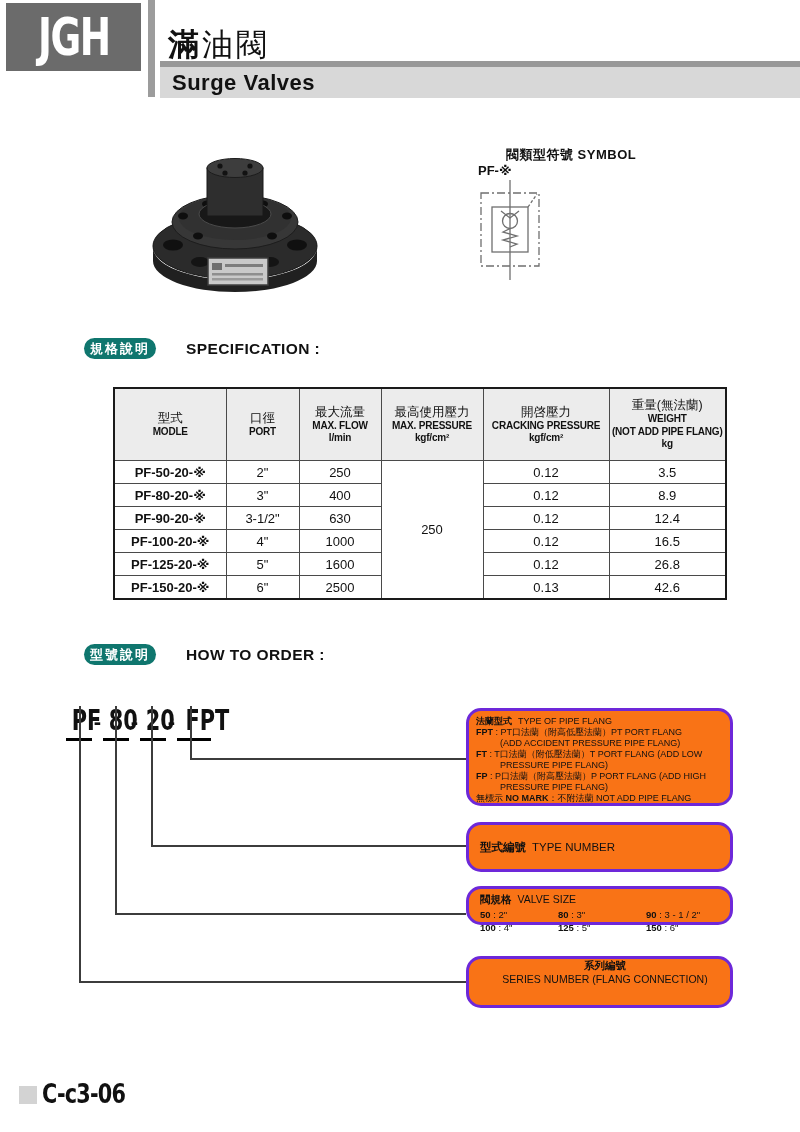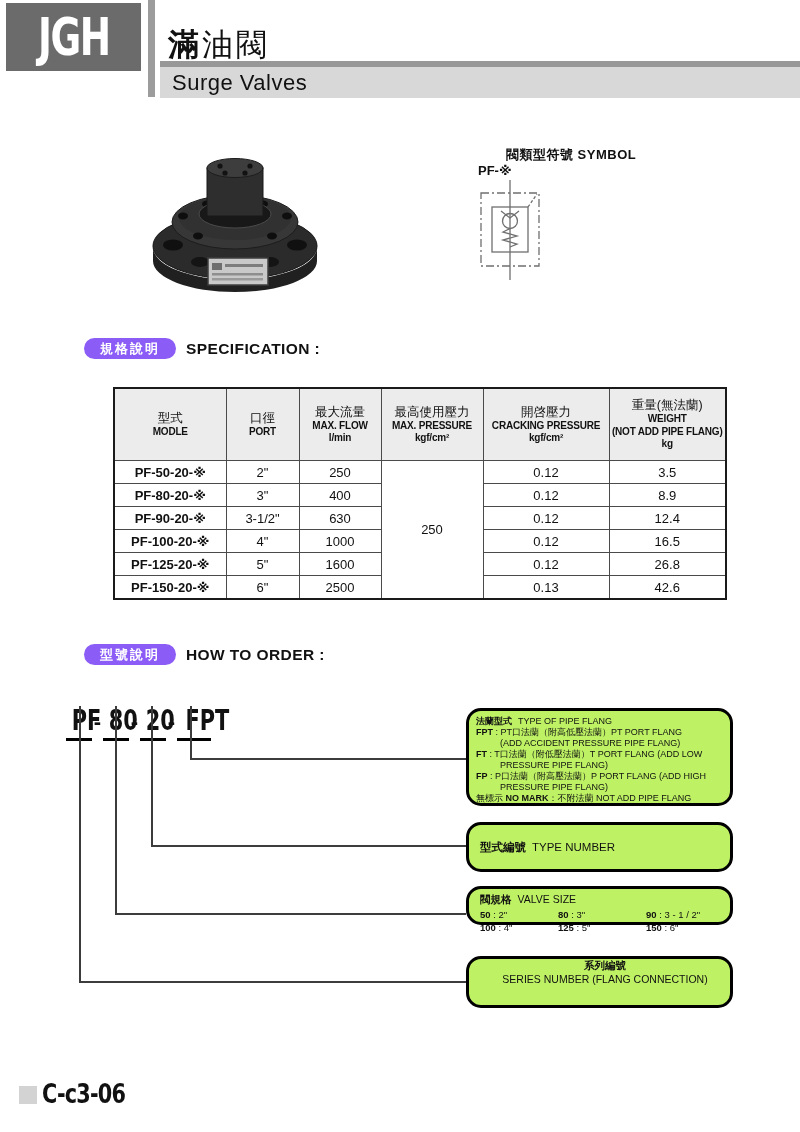--- a/index.html
+++ b/index.html
@@ -8,30 +8,30 @@
   .abs{position:absolute;}
 
   
   .logo-box{left:6px;top:3px;width:135px;height:68px;background:#6b6b6b;display:flex;align-items:center;justify-content:center;}
   .logo-text{color:#fff;font-weight:bold;font-size:52px;letter-spacing:-2px;transform:scaleX(.72);font-family:"DejaVu Sans",sans-serif;}
   .v-stripe{left:148px;top:0;width:7px;height:97px;background:#9c9c9c;}
   .title-zh{left:168px;top:24px;font-size:31px;letter-spacing:3px;white-space:nowrap;}
   .title-zh .b{font-weight:bold;}
   .bar-dark{left:160px;top:61px;width:640px;height:6px;background:#989898;}
   .bar-light{left:160px;top:67px;width:640px;height:31px;background:#d8d8d8;display:flex;align-items:center;padding-left:12px;box-sizing:border-box;}
-  .subtitle{font-size:22px;font-weight:normal;letter-spacing:.5px;}
+  .subtitle{font-size:22px;font-weight:bold;letter-spacing:.5px;}
 
   
   .symbol-label{left:506px;top:146px;font-size:13px;font-weight:600;letter-spacing:.5px;}
   .symbol-code{left:478px;top:163px;font-size:13px;font-weight:600;}
   .symbol-svg{left:476px;top:180px;}
 
   
-  .badge{background:#8b5cf6;color:#fff;border-radius:11px;font-size:13px;font-weight:bold;
-         width:92px;height:21px;display:flex;align-items:center;justify-content:center;letter-spacing:2px;}
+  .badge{background:#0f766e;color:#fff;border-radius:11px;font-size:13px;font-weight:bold;
+         width:72px;height:21px;display:flex;align-items:center;justify-content:center;letter-spacing:2px;}
   .section-heading{font-size:15.5px;font-weight:bold;letter-spacing:.4px;white-space:nowrap;}
 
   
   .spec-table{left:113px;top:387px;}
   table{border-collapse:collapse;table-layout:fixed;width:612px;border:2.5px solid #1a1a1a;}
   th,td{border:1px solid #4a4a4a;text-align:center;padding:0;overflow:hidden;}
   thead th{background:#ececec;height:71px;vertical-align:middle;font-weight:normal;}
   tbody td{background:#fff;height:22px;font-size:13px;}
   td.model{font-weight:bold;font-size:13px;}
   .zh{display:block;font-size:12.5px;line-height:15px;}
@@ -39,21 +39,21 @@
 
   
   .order-code{left:66px;top:672px;display:flex;align-items:flex-end;}
   .code-part{display:inline-block;text-align:center;border-bottom:3px solid #000;padding-bottom:4px;}
   .code-part>span{display:inline-block;transform:scaleX(.72);transform-origin:center;font-size:29px;font-weight:bold;line-height:26px;white-space:nowrap;font-family:"DejaVu Sans",sans-serif;}
   .p-narrow{width:26px;margin-top:35px;} .p-wide{width:34px;}
   .code-sep{display:inline-block;width:11px;text-align:center;font-size:22px;font-weight:bold;padding-bottom:6px;}
   .vline{width:2px;background:#3c3c3c;}
   .hline{height:2px;background:#3c3c3c;}
 
-  .callout{left:466px;width:267px;background:#bef264;border:3px solid #000000;border-radius:15px;box-sizing:border-box;}
+  .callout{left:466px;width:267px;background:#f97316;border:3px solid #6d28d9;border-radius:15px;box-sizing:border-box;}
   .co-title-zh{font-weight:bold;}
   .co1{top:708px;height:98px;padding:5px 6px 0 7px;font-size:9px;line-height:11px;white-space:nowrap;}
   .co1 .code{font-weight:bold;}
   .co1 .ind{padding-left:24px;}
   .co2{top:822px;height:50px;display:flex;align-items:center;padding-left:11px;font-size:11.5px;}
   .co3{top:886px;height:39px;padding:4px 0 0 11px;font-size:10.5px;}
   .size-grid{display:grid;grid-template-columns:78px 88px 1fr;font-size:9.5px;line-height:13px;margin-top:1px;}
   .size-grid b{font-weight:bold;}
   .co4{top:956px;height:52px;display:flex;align-items:center;padding-left:11px;font-size:10.5px;white-space:nowrap;flex-direction:column;}
   .gap{display:inline-block;width:6px;}

